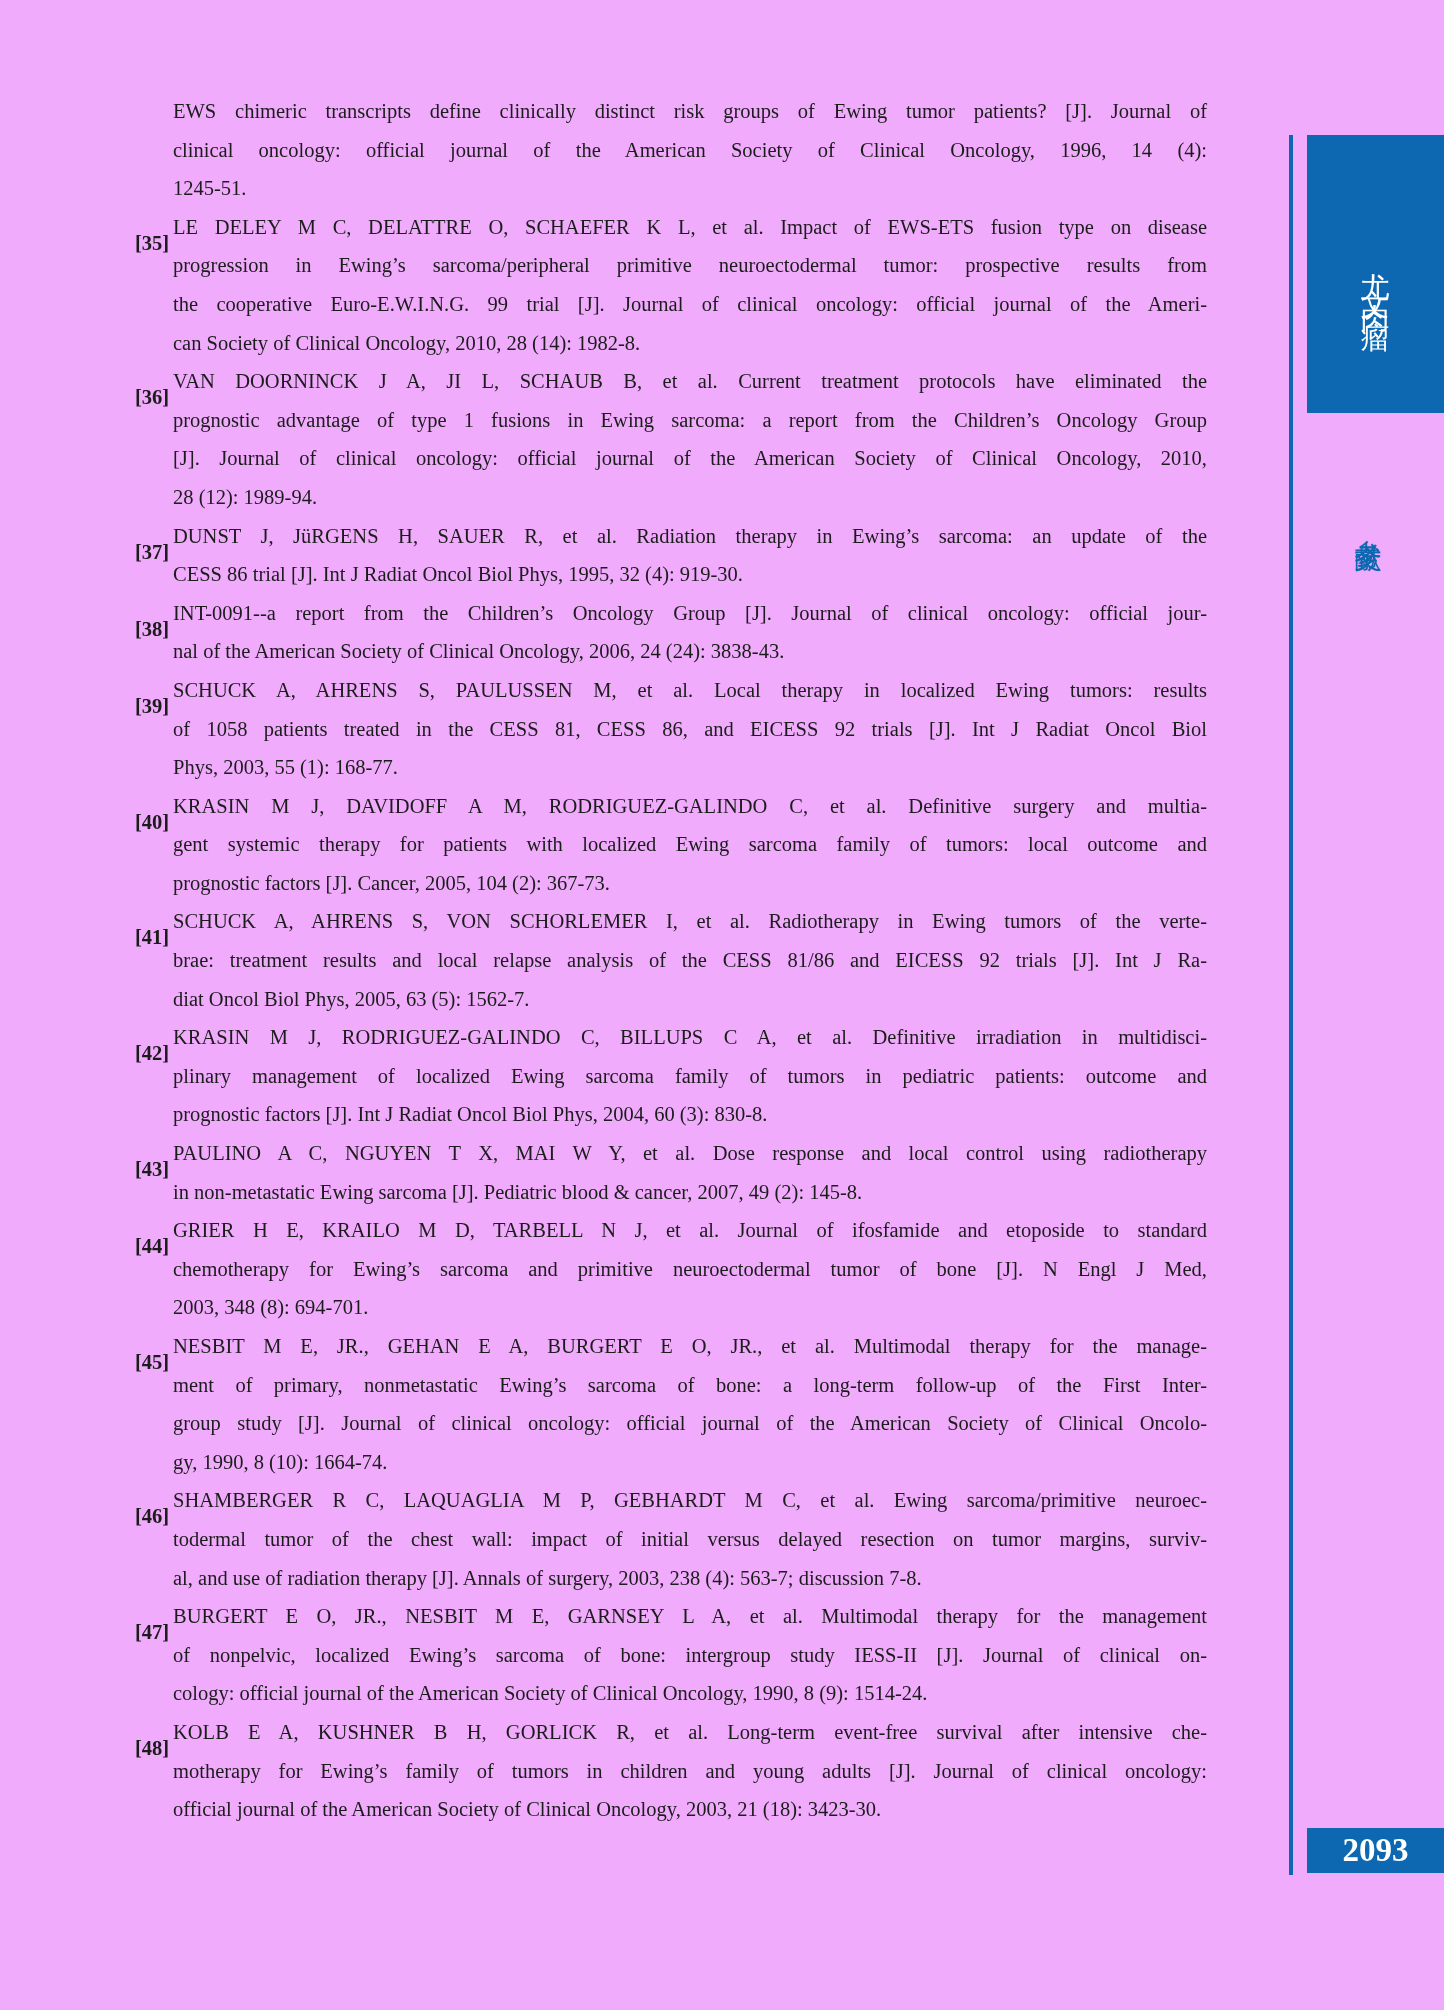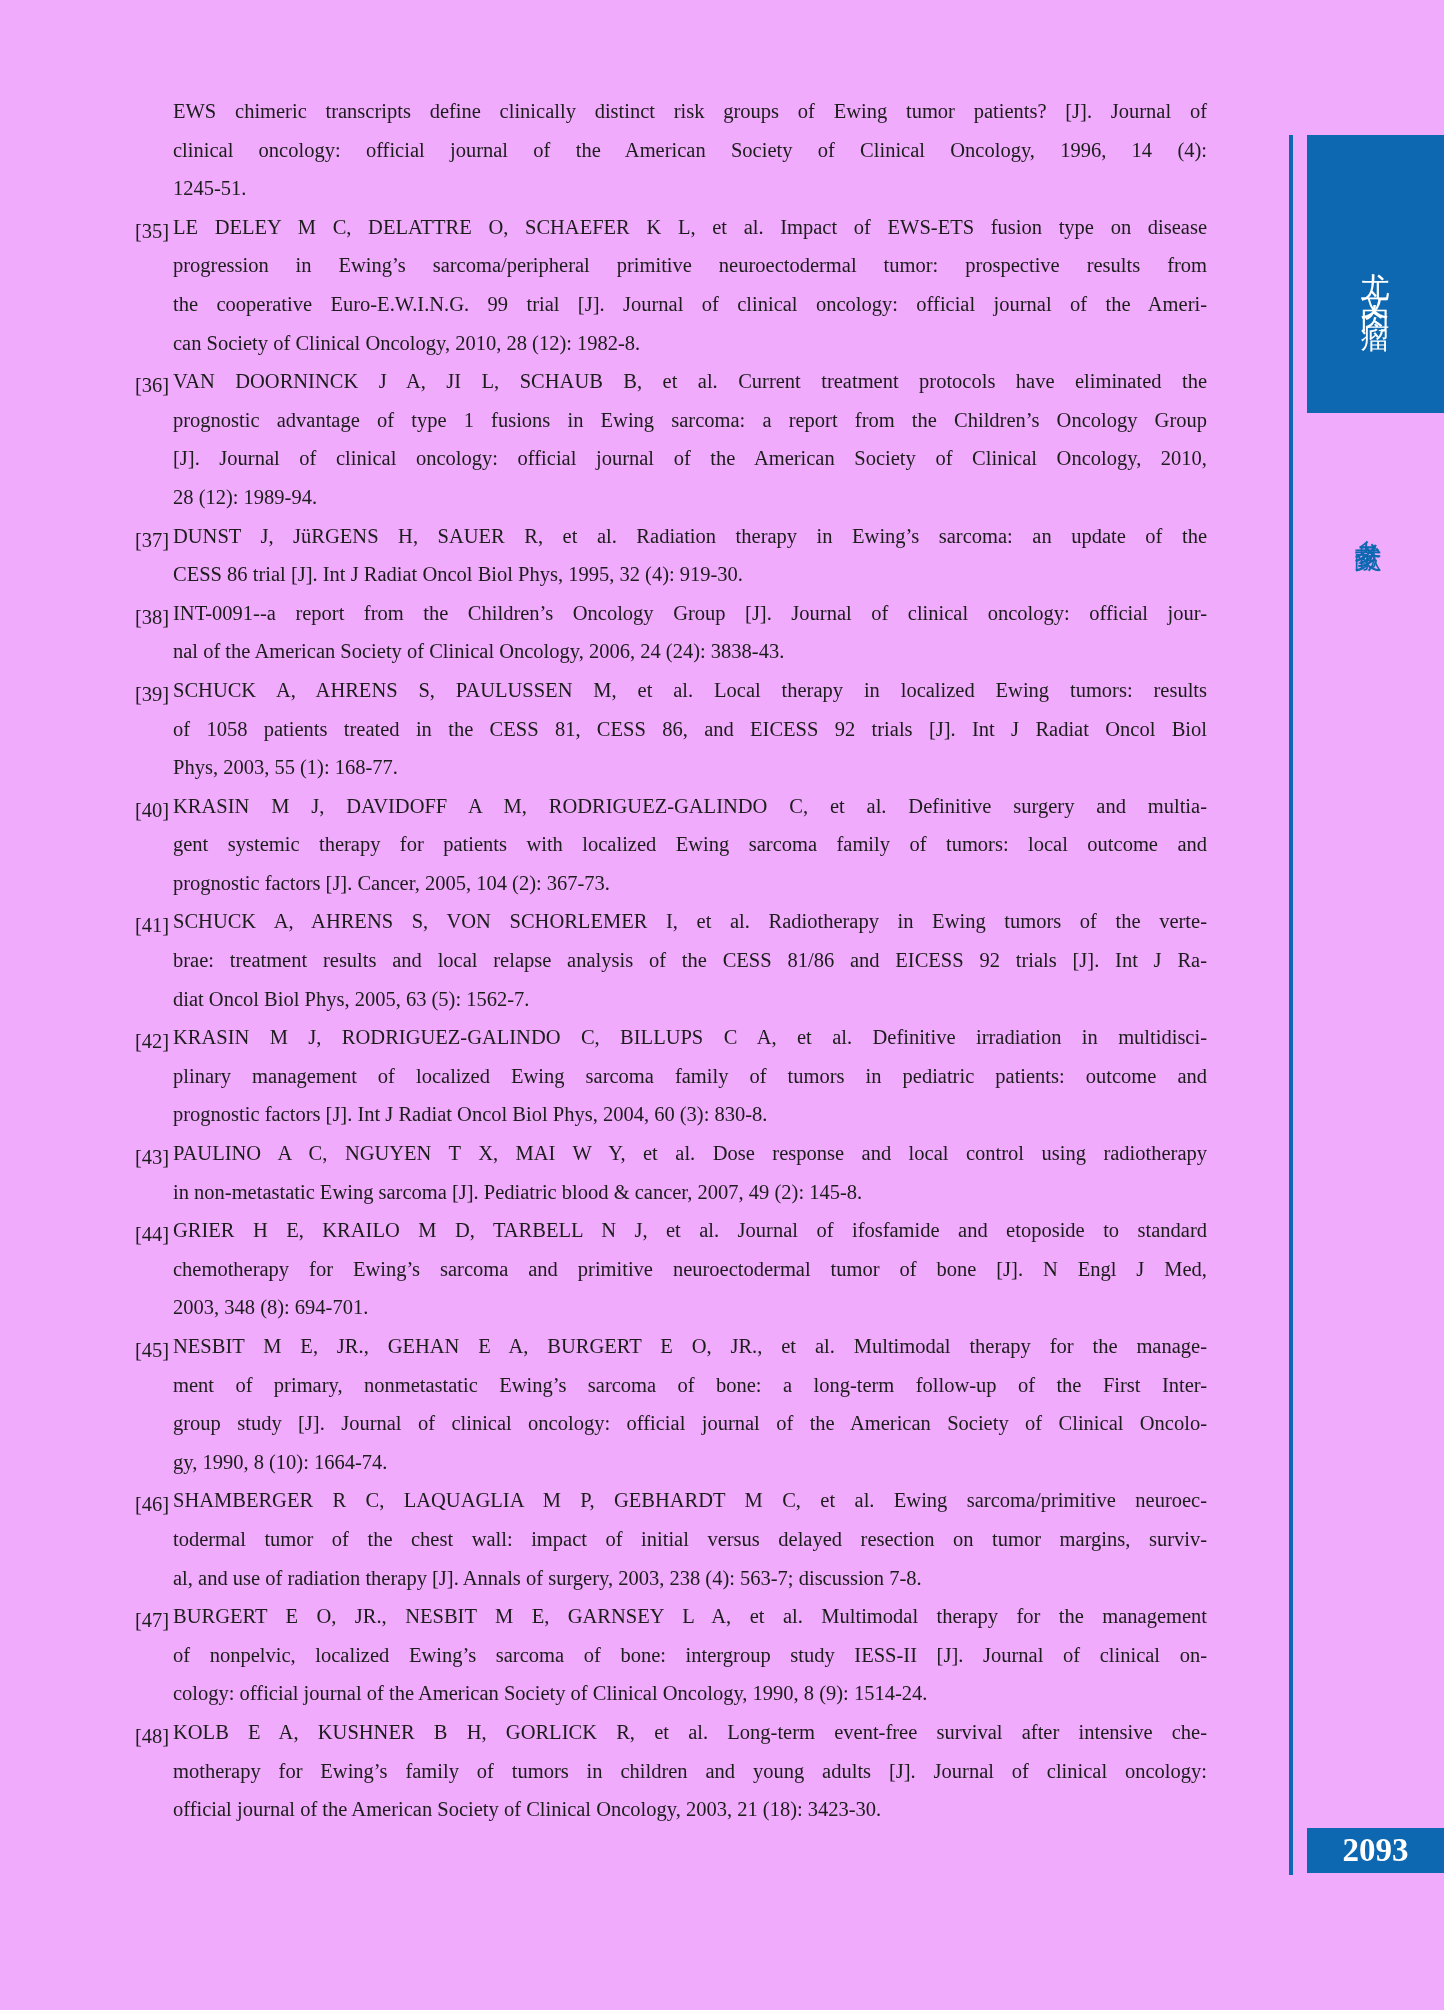--- a/index.html
+++ b/index.html
@@ -15,21 +15,21 @@
   .refs {
     position: absolute;
     left: 135px;
     top: 92px;
     width: 1072px;
     font-size: 20.5px;
     line-height: 38.6px;
     color: #1c1c1c;
   }
   .ref { position: relative; padding-left: 38px; }
-  .ref-label { position: absolute; left: 0; top: 4px; }
+  .ref-label { position: absolute; left: 0; top: 16px; font-weight: bold; }
   .ref-line {
     text-align: justify;
     text-align-last: justify;
   }
   .ref-line.para-end { text-align-last: left; }
   
   .side-rule {
     position: absolute;
     left: 1289px;
     top: 135px;
@@ -93,21 +93,21 @@
       <div class="ref">
         <div class="ref-line">EWS chimeric transcripts define clinically distinct risk groups of Ewing tumor patients? [J]. Journal of</div>
         <div class="ref-line">clinical oncology: official journal of the American Society of Clinical Oncology, 1996, 14 (4):</div>
         <div class="ref-line para-end">1245-51.</div>
       </div>
       <div class="ref">
         <span class="ref-label">[35]</span>
         <div class="ref-line">LE DELEY M C, DELATTRE O, SCHAEFER K L, et al. Impact of EWS-ETS fusion type on disease</div>
         <div class="ref-line">progression in Ewing’s sarcoma/peripheral primitive neuroectodermal tumor: prospective results from</div>
         <div class="ref-line">the cooperative Euro-E.W.I.N.G. 99 trial [J]. Journal of clinical oncology: official journal of the Ameri-</div>
-        <div class="ref-line para-end">can Society of Clinical Oncology, 2010, 28 (12): 1982-8.</div>
+        <div class="ref-line para-end">can Society of Clinical Oncology, 2010, 28 (14): 1982-8.</div>
       </div>
       <div class="ref">
         <span class="ref-label">[36]</span>
         <div class="ref-line">VAN DOORNINCK J A, JI L, SCHAUB B, et al. Current treatment protocols have eliminated the</div>
         <div class="ref-line">prognostic advantage of type 1 fusions in Ewing sarcoma: a report from the Children’s Oncology Group</div>
         <div class="ref-line">[J]. Journal of clinical oncology: official journal of the American Society of Clinical Oncology, 2010,</div>
         <div class="ref-line para-end">28 (12): 1989-94.</div>
       </div>
       <div class="ref">
         <span class="ref-label">[37]</span>

